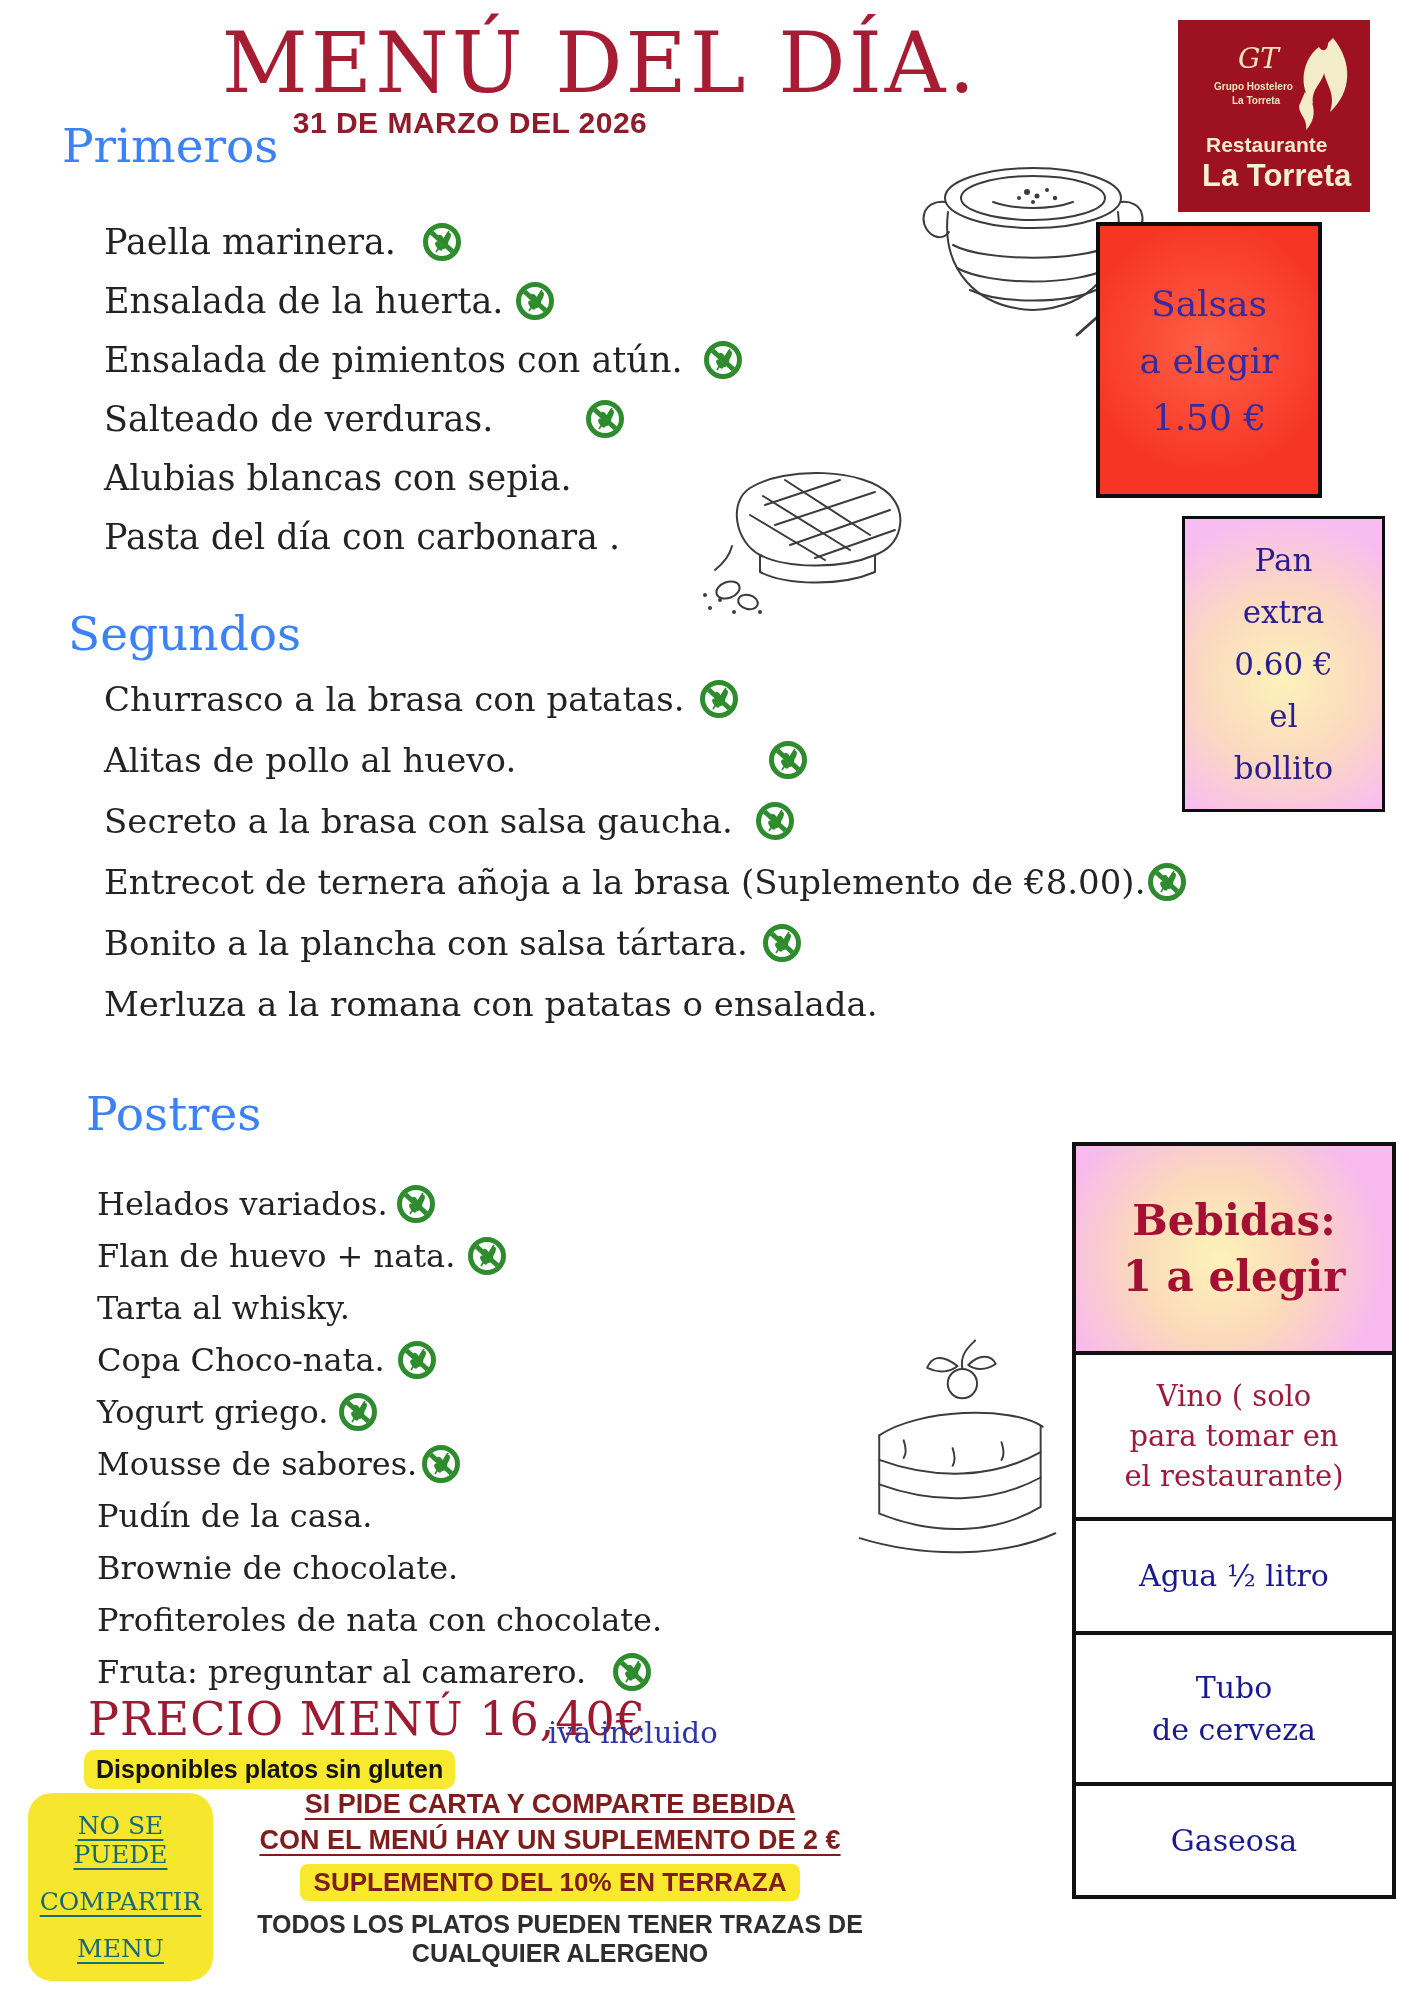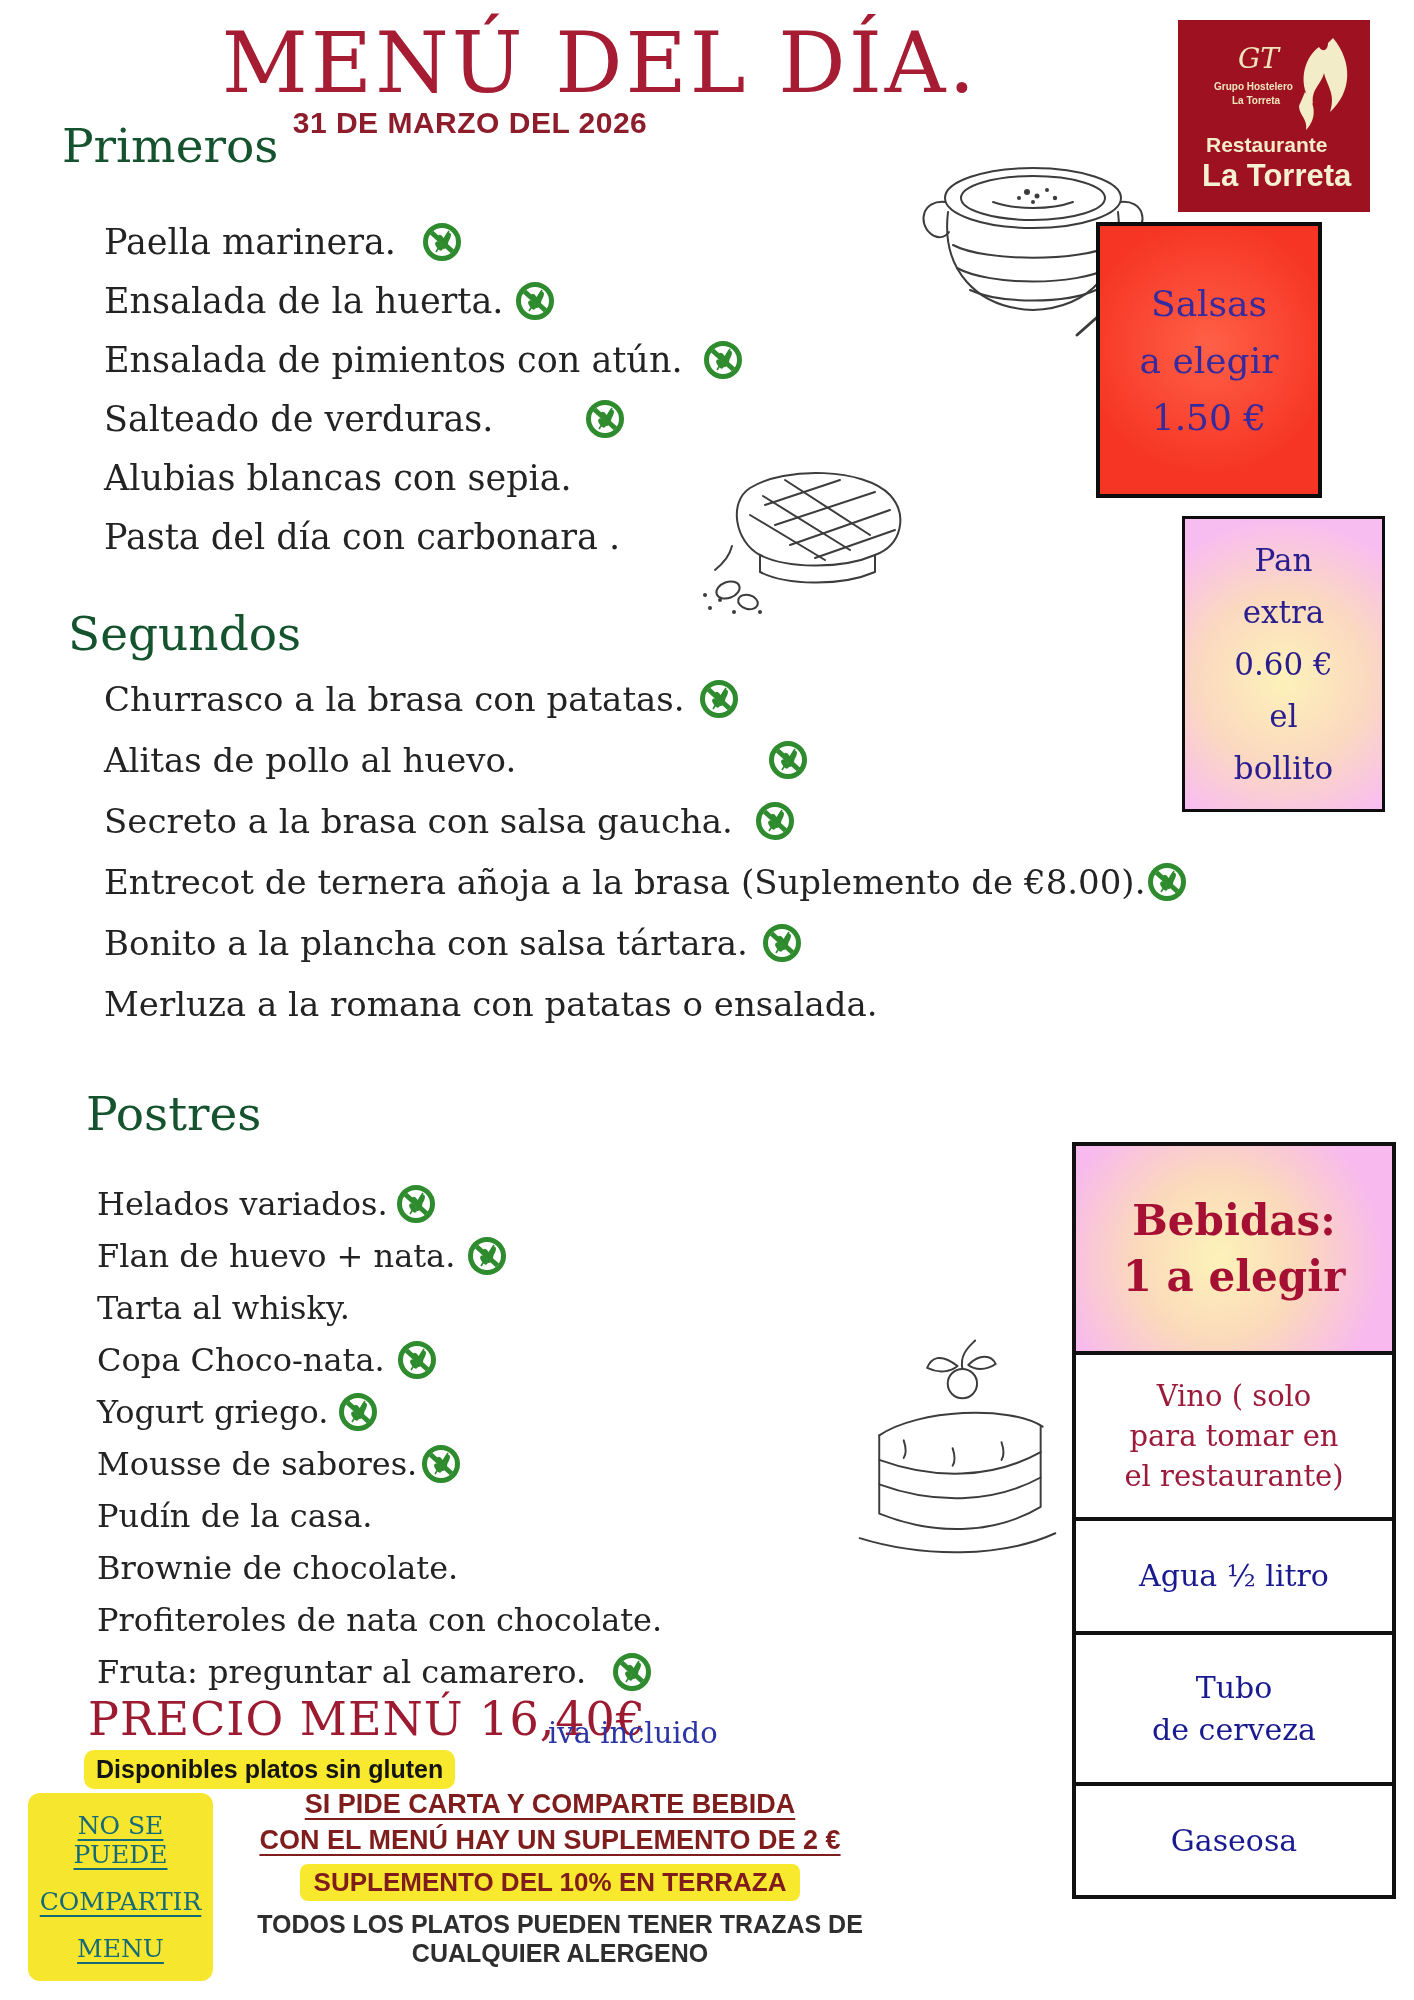--- a/index.html
+++ b/index.html
@@ -8,21 +8,21 @@
   .abs{position:absolute;}
 
   
   .title{left:40px;top:14px;width:1120px;text-align:center;font-size:84px;font-weight:500;
          color:#a51c33;letter-spacing:3px;}
   .date{left:40px;top:106px;width:860px;text-align:center;
         font-family:"Liberation Sans",sans-serif;font-weight:800;font-size:30px;color:#8e1d2c;
         letter-spacing:.5px;}
 
   
-  .sec-head{font-size:47px;font-weight:500;color:#14532d;}
+  .sec-head{font-size:47px;font-weight:500;color:#3b82f6;}
   .sec-primeros{left:62px;top:118px;}
   .sec-segundos{left:68px;top:606px;}
   .sec-postres{left:86px;top:1086px;}
 
   
   .mlist{display:flex;flex-direction:column;color:#232323;margin-left:19px;}
   .list-a{left:85px;top:212px;}
   .list-a .menu-item{height:59px;font-size:35px;}
   .list-b{left:85px;top:668px;}
   .list-b .menu-item{height:61px;font-size:34px;}
@@ -58,21 +58,21 @@
   .beb-cell:nth-child(5){height:109px;}
   .beb-text{white-space:pre-line;font-size:30px;line-height:42px;}
   .opt-red{color:#9c1a3a;font-size:29px;line-height:40px;}
   .opt-blue{color:#191a90;}
 
   
   .price{left:88px;top:1692px;font-size:46px;color:#9c1b31;letter-spacing:1px;}
   .iva{left:548px;top:1716px;font-size:29px;color:#2c35a5;}
   .gluten-note{left:84px;top:1750px;background:#f8e92f;border-radius:10px;padding:5px 12px;
       font-family:"Liberation Sans",sans-serif;font-weight:800;font-size:25px;color:#141414;}
-  .no-share{left:28px;top:1793px;width:185px;height:188px;background:#f6e62e;border-radius:12px;
+  .no-share{left:28px;top:1793px;width:185px;height:188px;background:#f6e62e;border-radius:24px;
       display:flex;flex-direction:column;justify-content:space-evenly;text-align:center;
       color:#156a78;font-size:25px;}
   .no-share div{text-decoration:underline;text-underline-offset:5px;}
   .carta-wrap{left:250px;top:1786px;width:600px;text-align:center;
       font-family:"Liberation Sans",sans-serif;font-weight:800;color:#7f1d1d;}
   .carta-line{font-size:27px;line-height:36px;text-decoration:underline;text-underline-offset:5px;
       text-decoration-thickness:2px;}
   .terraza{display:inline-block;margin-top:6px;background:#f8e92f;padding:3px 14px;border-radius:8px;
       font-size:26px;text-decoration:none;}
   .allergen{left:180px;top:1910px;width:760px;text-align:center;

